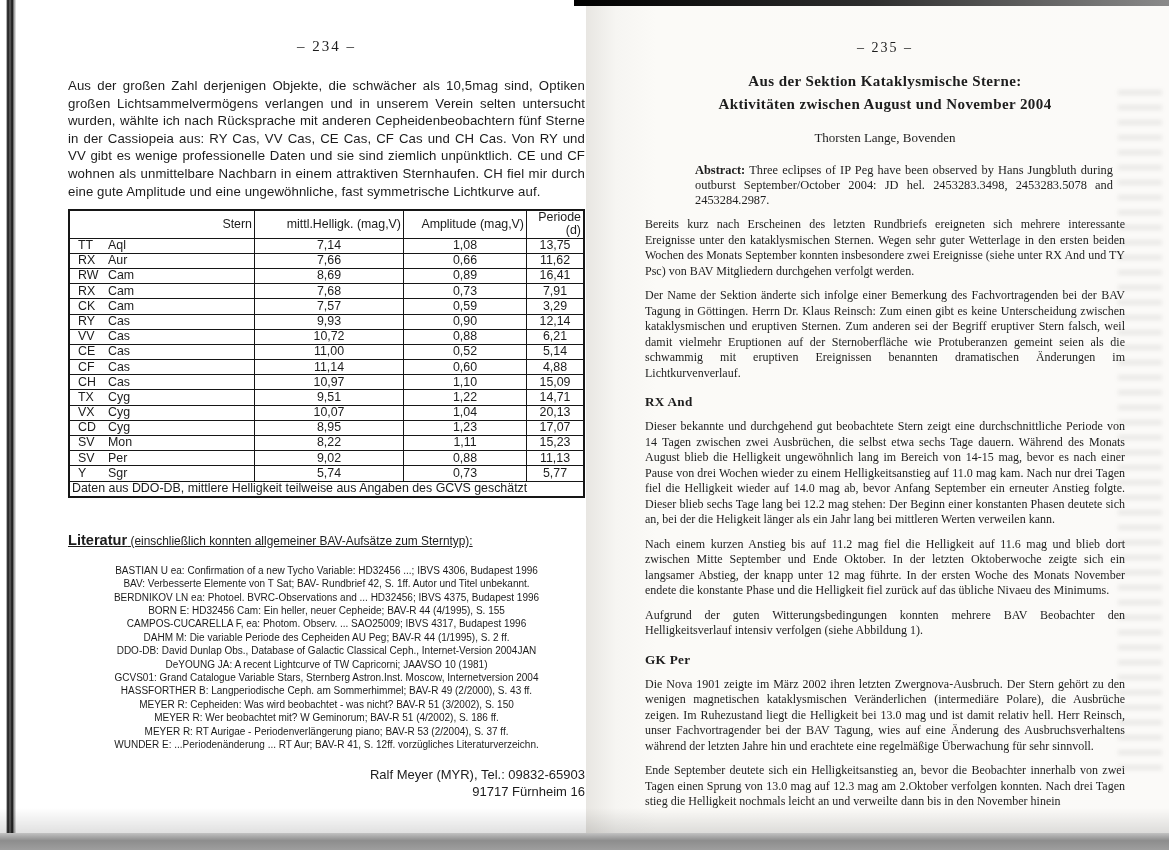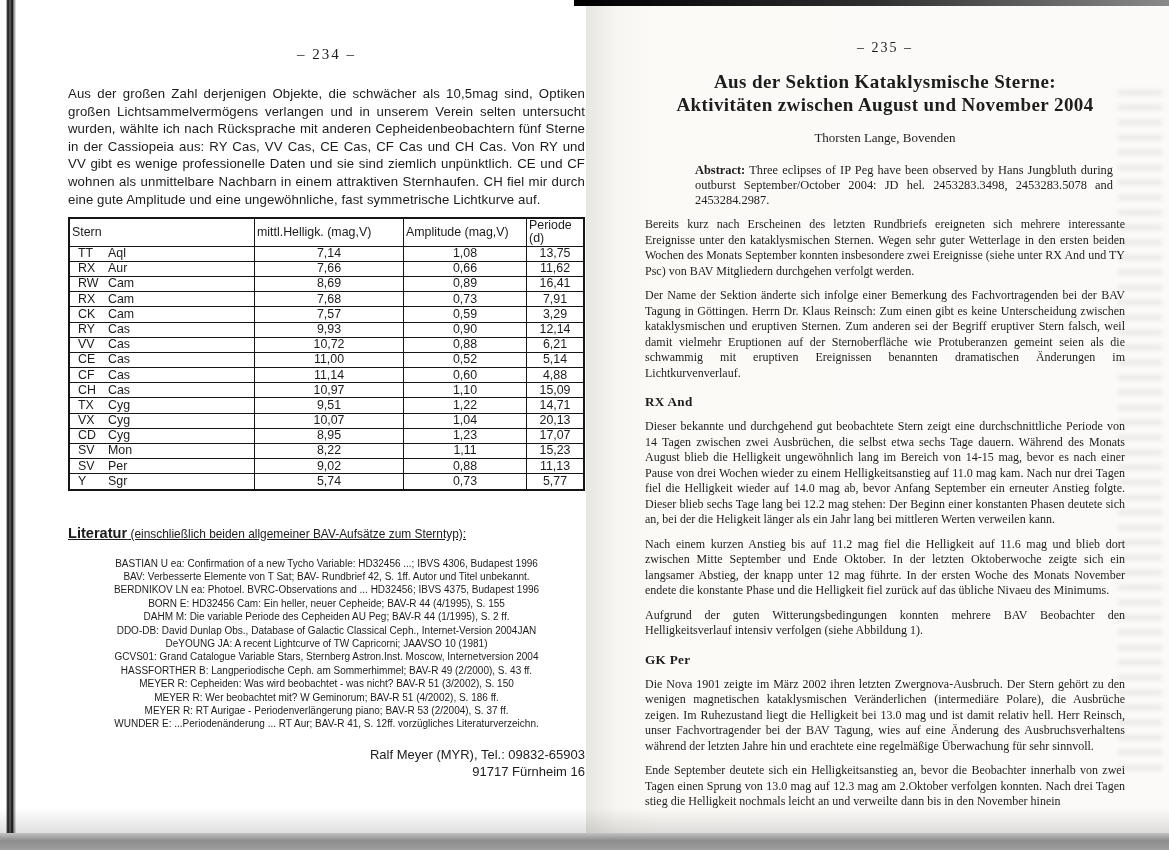--- a/index.html
+++ b/index.html
@@ -16,47 +16,47 @@
   .bottom-shadow{position:absolute;left:0;top:808px;width:1169px;height:25px;
     background:linear-gradient(to bottom,rgba(0,0,0,0),rgba(0,0,0,0.12));}
   .bottom-band{position:absolute;left:0;top:833px;width:1169px;height:17px;
     background:linear-gradient(to bottom,#c2c2c2,#8d8d8d 45%,#9e9e9e);}
   .right-paper{position:absolute;left:586px;top:4px;width:583px;height:829px;
     background:linear-gradient(to right,#e8e6e2 0,#f6f5f2 30px,#fbfaf7 70px,#fbfaf8 100%);}
   .bleed{position:absolute;left:1118px;top:90px;width:44px;height:690px;
     background:repeating-linear-gradient(to bottom,rgba(80,80,80,0.10) 0 5px,rgba(0,0,0,0) 5px 15px);
     filter:blur(2px);}
   
-  .left-page{position:absolute;left:68px;top:8px;width:517px;}
+  .left-page{position:absolute;left:68px;top:0;width:517px;}
   .lp-pagenum{margin-top:38px;text-align:center;font-family:"Liberation Serif",serif;
     font-size:15px;letter-spacing:2px;}
   .lp-intro{margin-top:22px;font-size:13.2px;line-height:17.6px;text-align:justify;
     letter-spacing:0.1px;}
   table.star-table{margin-top:9px;width:517px;border-collapse:collapse;border:2px solid #161616;}
   table.star-table th,table.star-table td{border:1px solid #161616;font-size:12.4px;
     line-height:13.2px;padding:0 2px;height:14.2px;font-weight:normal;}
-  table.star-table th{text-align:left;margin-top:38px;}
+  table.star-table th{text-align:right;margin-top:38px;}
   td.c-star{text-align:left;width:180px;}
   td.c-mag{width:144px;text-align:center;}
   td.c-amp{width:118px;text-align:center;}
   td.c-per{text-align:center;}
   .star-id{display:inline-block;width:30px;padding-left:6px;}
   td.t-footer{text-align:left;padding-left:6px;}
   .lit-line{margin-top:33px;}
   .lit-underline{text-decoration:underline;}
   .lit-main{font-weight:bold;font-size:14.6px;}
   .lit-sub{font-size:11.9px;}
   .refs{margin-top:15px;}
   .ref{font-size:10px;line-height:13.4px;white-space:nowrap;text-align:center;}
   .contact{margin-top:15px;text-align:right;font-size:13px;line-height:17px;}
   
   .right-page{position:absolute;left:645px;top:0;width:480px;
     font-family:"Liberation Serif",serif;color:#1d1d1d;}
   .rp-pagenum{margin-top:40px;text-align:center;font-size:14px;letter-spacing:2px;}
-  .rp-title{margin-top:14px;text-align:center;font-weight:bold;font-size:19px;
+  .rp-title{margin-top:14px;text-align:center;font-weight:bold;font-size:15px;
     line-height:23px;letter-spacing:0.4px;}
   .rp-author{margin-top:14px;text-align:center;font-size:13px;}
   .rp-abstract{margin:17px 12px 0 50px;font-size:12.4px;line-height:15px;text-align:justify;}
   .rp-abstract .abs-label{font-weight:bold;}
   .rp-p{margin-top:9px;font-size:12px;line-height:15.5px;text-align:justify;}
   .rp-h{margin-top:13px;font-size:13.2px;font-weight:bold;letter-spacing:0.3px;}
 </style>
 </head>
 <body>
 
@@ -171,34 +171,38 @@
         <td class="c-mag">9,02</td>
         <td class="c-amp">0,88</td>
         <td class="c-per">11,13</td>
       </tr>
       <tr>
         <td class="c-star"><span class="star-id">Y</span><span>Sgr</span></td>
         <td class="c-mag">5,74</td>
         <td class="c-amp">0,73</td>
         <td class="c-per">5,77</td>
       </tr>
+      <tr>
+        <td class="t-footer" colspan="4">Daten aus DDO-DB, mittlere Helligkeit teilweise aus Angaben des GCVS geschätzt</td>
+      </tr>
     </tbody>
   </table>
 
   <div class="lit-line">
     <span class="lit-underline">
-      <span class="lit-main">Literatur</span><span class="lit-sub"> (einschließlich beiden allgemeiner BAV-Aufsätze zum Sterntyp):</span>
+      <span class="lit-main">Literatur</span><span class="lit-sub"> (einschließlich konnten allgemeiner BAV-Aufsätze zum Sterntyp):</span>
     </span>
   </div>
 
   <div class="refs">
     <div class="ref">BASTIAN U ea: Confirmation of a new Tycho Variable: HD32456 ...; IBVS 4306, Budapest 1996</div>
     <div class="ref">BAV: Verbesserte Elemente von T Sat; BAV- Rundbrief 42, S. 1ff. Autor und Titel unbekannt.</div>
     <div class="ref">BERDNIKOV LN ea: Photoel. BVRC-Observations and ... HD32456; IBVS 4375, Budapest 1996</div>
     <div class="ref">BORN E: HD32456 Cam: Ein heller, neuer Cepheide; BAV-R 44 (4/1995), S. 155</div>
+    <div class="ref">CAMPOS-CUCARELLA F, ea: Photom. Observ. ... SAO25009; IBVS 4317, Budapest 1996</div>
     <div class="ref">DAHM M: Die variable Periode des Cepheiden AU Peg; BAV-R 44 (1/1995), S. 2 ff.</div>
     <div class="ref">DDO-DB: David Dunlap Obs., Database of Galactic Classical Ceph., Internet-Version 2004JAN</div>
     <div class="ref">DeYOUNG JA: A recent Lightcurve of TW Capricorni; JAAVSO 10 (1981)</div>
     <div class="ref">GCVS01: Grand Catalogue Variable Stars, Sternberg Astron.Inst. Moscow, Internetversion 2004</div>
     <div class="ref">HASSFORTHER B: Langperiodische Ceph. am Sommerhimmel; BAV-R 49 (2/2000), S. 43 ff.</div>
     <div class="ref">MEYER R: Cepheiden: Was wird beobachtet - was nicht? BAV-R 51 (3/2002), S. 150</div>
     <div class="ref">MEYER R: Wer beobachtet mit? W Geminorum; BAV-R 51 (4/2002), S. 186 ff.</div>
     <div class="ref">MEYER R: RT Aurigae - Periodenverlängerung piano; BAV-R 53 (2/2004), S. 37 ff.</div>
     <div class="ref">WUNDER E: ...Periodenänderung ... RT Aur; BAV-R 41, S. 12ff. vorzügliches Literaturverzeichn.</div>
   </div>

